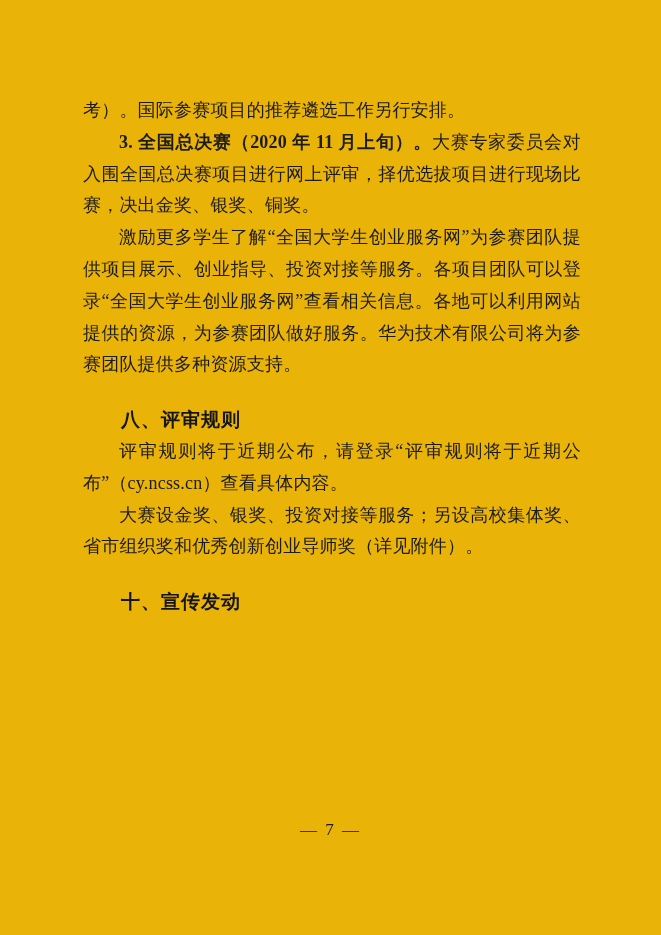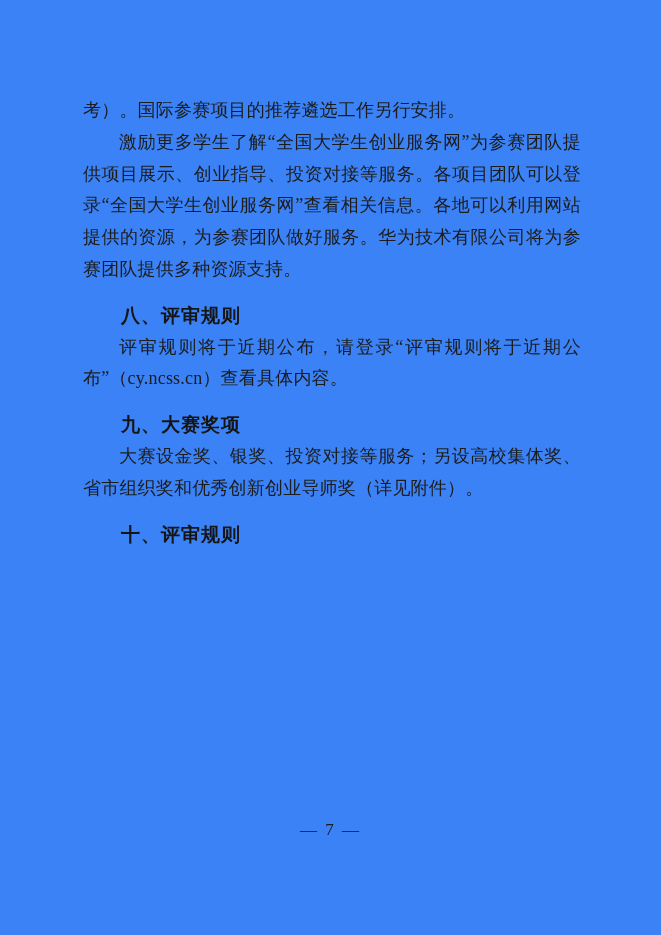--- a/index.html
+++ b/index.html
@@ -4,21 +4,21 @@
 <style>
   html, body {
     margin: 0;
     padding: 0;
     background: #ffffff;
   }
   .page {
     position: relative;
     width: 661px;
     height: 935px;
-    background: #3b82f6;
+    background: #eab308;
     overflow: hidden;
     font-family: "Liberation Serif", "DejaVu Serif", serif;
     color: #1c1c1c;
   }
   .content {
     position: absolute;
     left: 83px;
     top: 95px;
     width: 498px;
   }
@@ -30,21 +30,21 @@
     text-justify: inter-ideograph;
     letter-spacing: 0.2px;
   }
   p.body.indent {
     text-indent: 2em;
   }
   .bold-run {
     font-weight: bold;
   }
   h2.heading {
-    margin: 14px 0 0 0;
+    margin: 23px 0 0 0;
     font-family: "Liberation Sans", "DejaVu Sans", sans-serif;
     font-weight: bold;
     font-size: 19px;
     line-height: 31.8px;
     text-indent: 2em;
     letter-spacing: 1px;
     color: #151515;
   }
   .page-number {
     position: absolute;
@@ -58,30 +58,30 @@
   }
 </style>
 </head>
 <body>
 
 <div class="page">
   <div class="content">
 
     <p class="body">考）。国际参赛项目的推荐遴选工作另行安排。</p>
 
+    <p class="body indent"><span class="bold-run">3. 全国总决赛（2020 年 11 月上旬）。</span><span>大赛专家委员会对入围全国总决赛项目进行网上评审，择优选拔项目进行现场比赛，决出金奖、银奖、铜奖。</span></p>
 
     <p class="body indent">激励更多学生了解“全国大学生创业服务网”为参赛团队提供项目展示、创业指导、投资对接等服务。各项目团队可以登录“全国大学生创业服务网”查看相关信息。各地可以利用网站提供的资源，为参赛团队做好服务。华为技术有限公司将为参赛团队提供多种资源支持。</p>
 
     <h2 class="heading">八、评审规则</h2>
 
     <p class="body indent">评审规则将于近期公布，请登录“评审规则将于近期公布”（cy.ncss.cn）查看具体内容。</p>
 
-    <h2 class="heading">九、大赛奖项</h2>
 
     <p class="body indent">大赛设金奖、银奖、投资对接等服务；另设高校集体奖、省市组织奖和优秀创新创业导师奖（详见附件）。</p>
 
-    <h2 class="heading">十、评审规则</h2>
+    <h2 class="heading">十、宣传发动</h2>
 
 
   </div>
 
   <div class="page-number">— 7 —</div>
 </div>
 
 </body></html>

